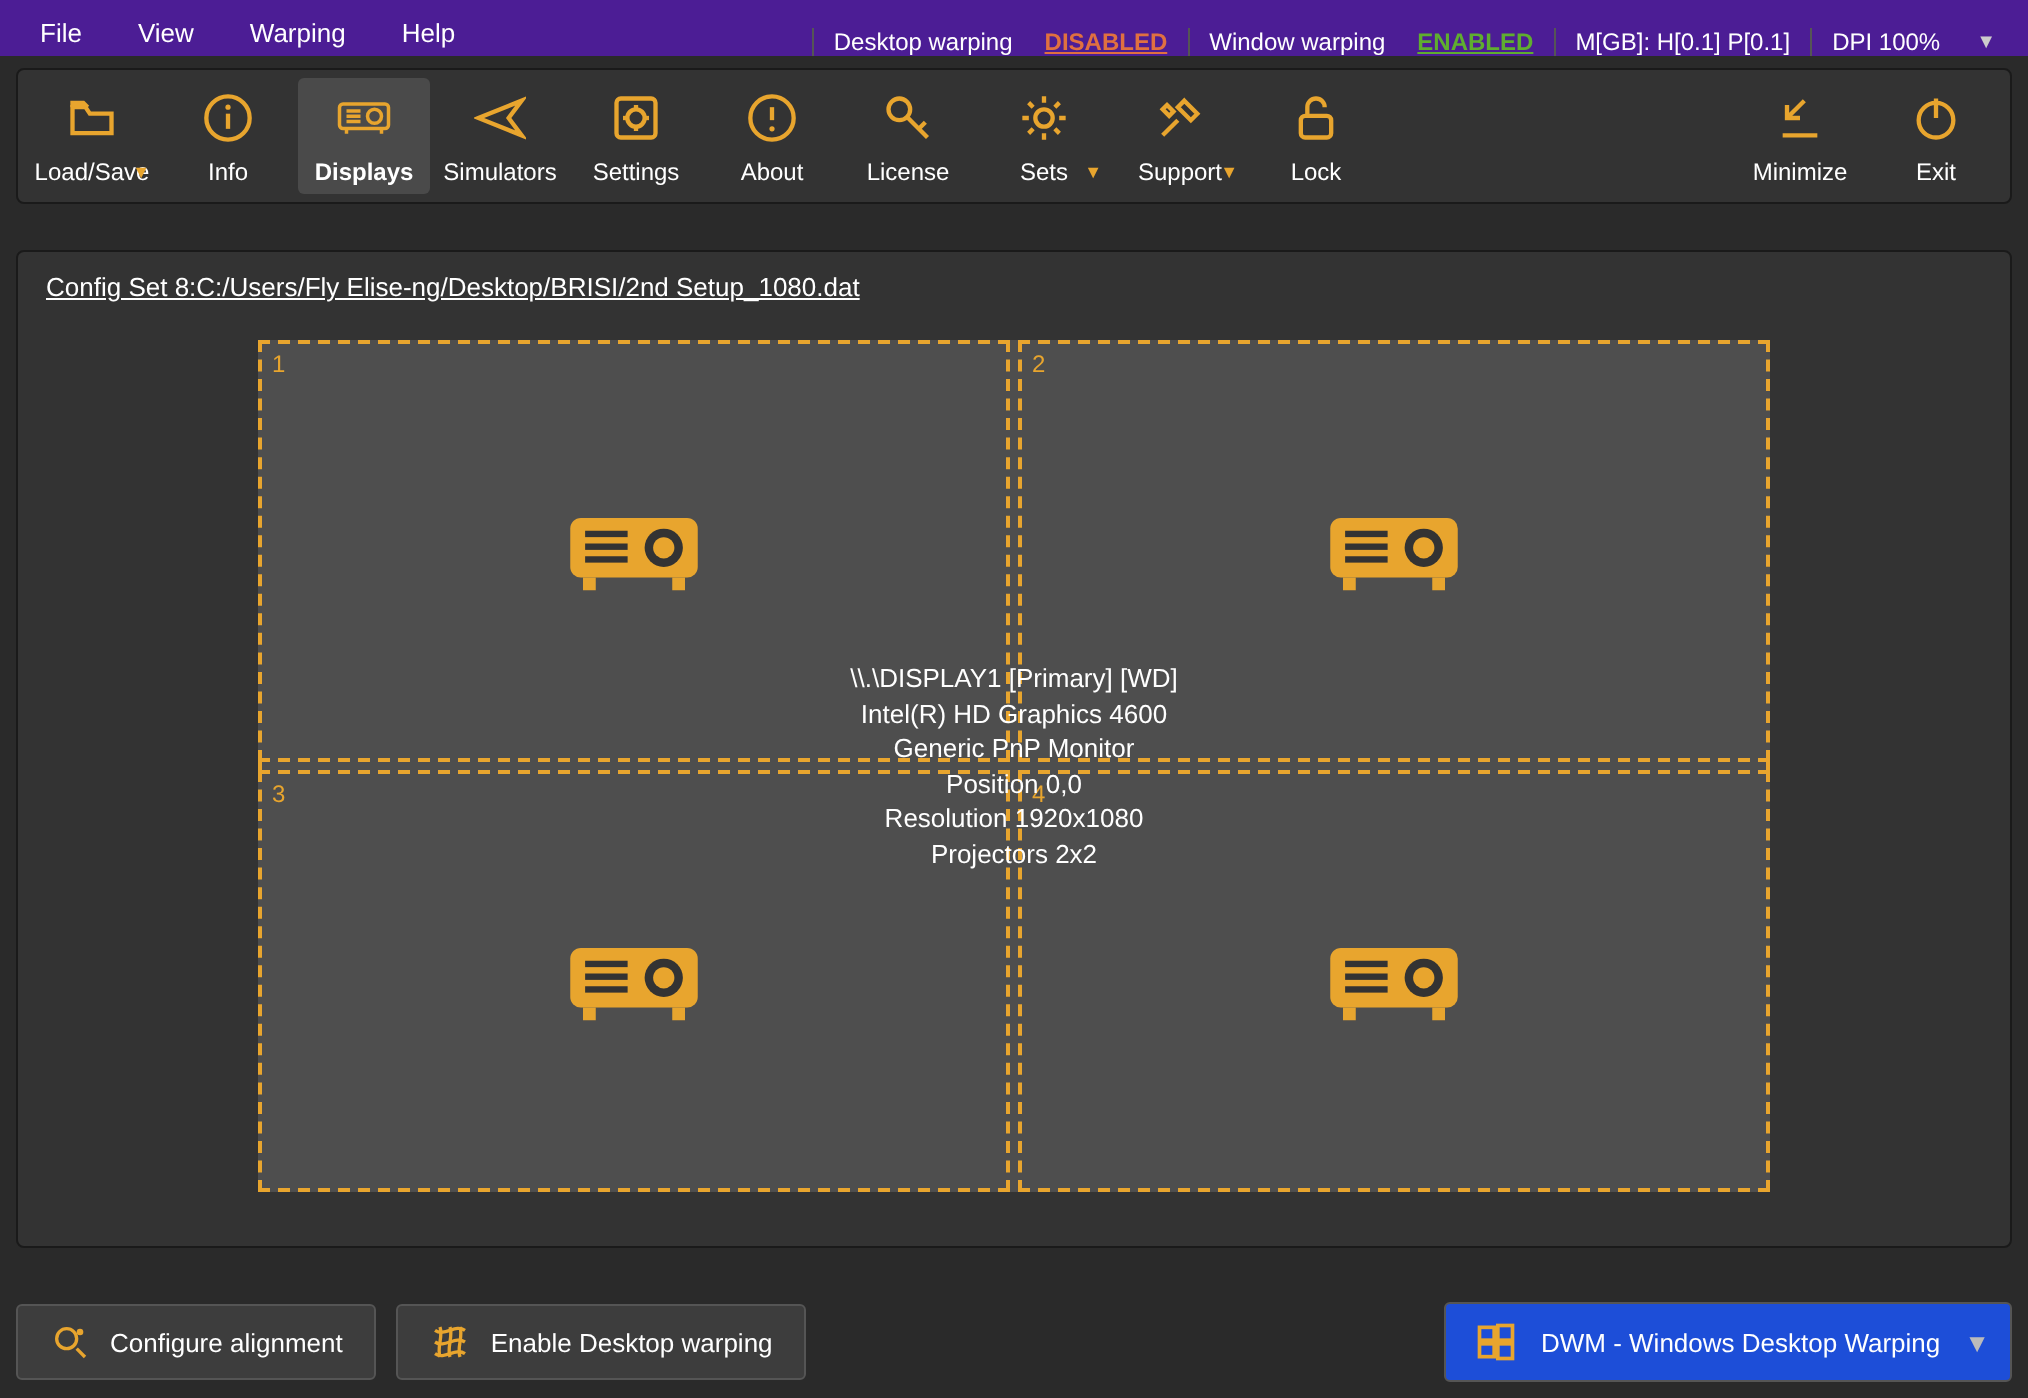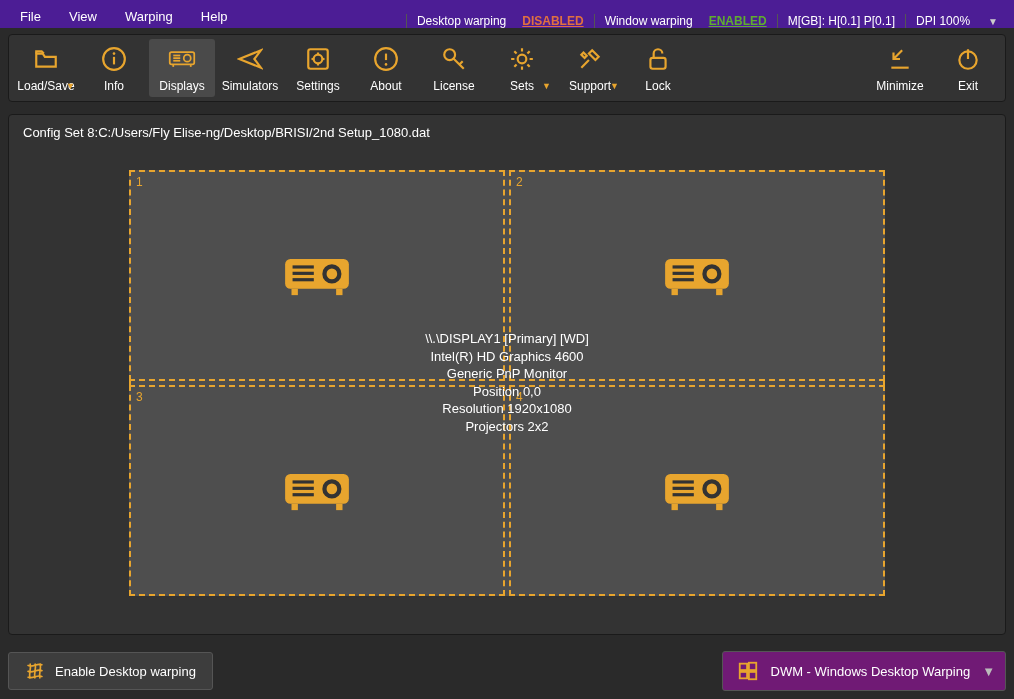--- a/index.html
+++ b/index.html
@@ -55,48 +55,49 @@
     flex-direction: column;
     align-items: center;
     justify-content: center;
     min-width: 66px;
     padding: 6px 4px 4px 4px;
     border-radius: 3px;
     cursor: pointer;
     color: #ffffff;
     position: relative;
   }
-  .tool-btn.active { background: #4a4a4a; }
+  .tool-btn.active { background: #4a4a4a; font-weight: bold; }
   .tool-btn .icon-wrap {
     width: 28px; height: 28px;
     display: flex; align-items: center; justify-content: center;
   }
   .tool-btn .lbl { margin-top: 6px; font-size: 12px; }
   .tool-btn .dropdown-caret {
     position: absolute;
     right: 4px;
     bottom: 6px;
     font-size: 9px;
     color: #e8a52e;
   }
   .toolbar .flex-spacer { flex: 1; }
   
   .ico { stroke: #e8a52e; fill: none; stroke-width: 2; }
   .ico-fill { fill: #e8a52e; }
   
   .main {
     flex: 1;
-    margin: 8px 8px;
+    margin: 19px 8px;
     background: #333333;
     border: 1px solid #1a1a1a;
     border-radius: 4px;
     padding: 10px 14px 14px 14px;
     display: flex;
     flex-direction: column;
     position: relative;
+    text-decoration: underline;
   }
   .config-line { font-size: 13px; color: #fff; margin-bottom: 6px; }
   .display-area {
     flex: 1;
     display: flex;
     align-items: center;
     justify-content: center;
     position: relative;
   }
   .display-grid {
@@ -151,21 +152,21 @@
     cursor: pointer;
     color: #fff;
     font-size: 13px;
   }
   .action-btn svg { width: 20px; height: 20px; }
   .bottombar .flex-spacer { flex: 1; }
   .mode-select {
     display: flex;
     align-items: center;
     gap: 12px;
-    background: #701a75;
+    background: #1d4ed8;
     border: 1px solid #555;
     border-radius: 3px;
     padding: 8px 10px 8px 14px;
     cursor: pointer;
     min-width: 250px;
   }
   .mode-select .caret { margin-left: auto; color:#bbb; }
 </style>
 </head>
 <body>
@@ -397,20 +398,28 @@
         <div>Resolution 1920x1080</div>
         <div>Projectors 2x2</div>
       </div>
     </div>
   </div>
 </div>
 
 <div class="bottombar">
   <div class="action-btn">
     <svg viewBox="0 0 24 24">
+        <circle class="ico" cx="10" cy="10" r="6"></circle>
+        <path class="ico" d="M16 16l5 5"></path>
+        <circle class="ico-fill" cx="18" cy="6" r="2"></circle>
+      </svg>
+    <span>Configure alignment</span>
+  </div>
+  <div class="action-btn">
+    <svg viewBox="0 0 24 24">
         <path class="ico" d="M3 5c6 4 12-4 18 0M3 12c6 4 12-4 18 0M3 19c6 4 12-4 18 0"></path>
         <path class="ico" d="M6 3c2 6-2 12 0 18M12 3c2 6-2 12 0 18M18 3c2 6-2 12 0 18"></path>
       </svg>
     <span>Enable Desktop warping</span>
   </div>
   <div class="flex-spacer"></div>
   <div class="mode-select">
     <svg viewBox="0 0 24 24" width="22" height="22">
         <rect class="ico" x="3" y="4" width="8" height="7"></rect>
         <rect class="ico" x="13" y="3" width="8" height="8"></rect>

